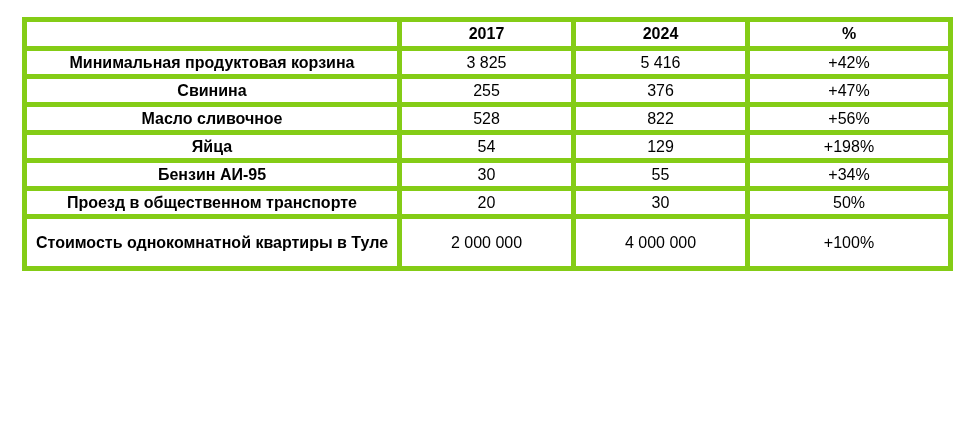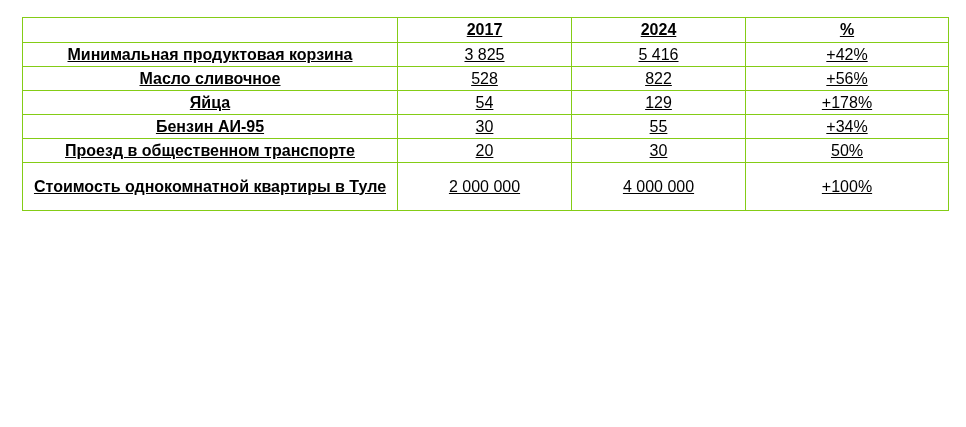--- a/index.html
+++ b/index.html
@@ -18,27 +18,26 @@
     table.data-table {
       position: absolute;
       left: 22px;
       top: 17px;
       width: 926px;
       border-collapse: collapse;
       table-layout: fixed;
       font-size: 16px;
     }
     table.data-table td, table.data-table th {
-      border: 1px solid #84cc16;
+      border: 5px solid #84cc16;
       text-align: center;
       vertical-align: middle;
       padding: 0 4px;
       line-height: 22px;
       overflow: hidden;
-      text-decoration: underline;
     }
     table.data-table th {
       font-weight: bold;
       height: 24px;
     }
     table.data-table td {
       height: 23px;
       font-weight: normal;
       margin-left: 34px;
     }
@@ -72,30 +71,36 @@
     </tr>
   </thead>
   <tbody>
     <tr>
       <td class="label">Минимальная продуктовая корзина</td>
       <td>3 825</td>
       <td>5 416</td>
       <td>+42%</td>
     </tr>
     <tr>
+      <td class="label">Свинина</td>
+      <td>255</td>
+      <td>376</td>
+      <td>+47%</td>
+    </tr>
+    <tr>
       <td class="label">Масло сливочное</td>
       <td>528</td>
       <td>822</td>
       <td>+56%</td>
     </tr>
     <tr>
       <td class="label">Яйца</td>
       <td>54</td>
       <td>129</td>
-      <td>+178%</td>
+      <td>+198%</td>
     </tr>
     <tr>
       <td class="label">Бензин АИ-95</td>
       <td>30</td>
       <td>55</td>
       <td>+34%</td>
     </tr>
     <tr>
       <td class="label">Проезд в общественном транспорте</td>
       <td>20</td>

